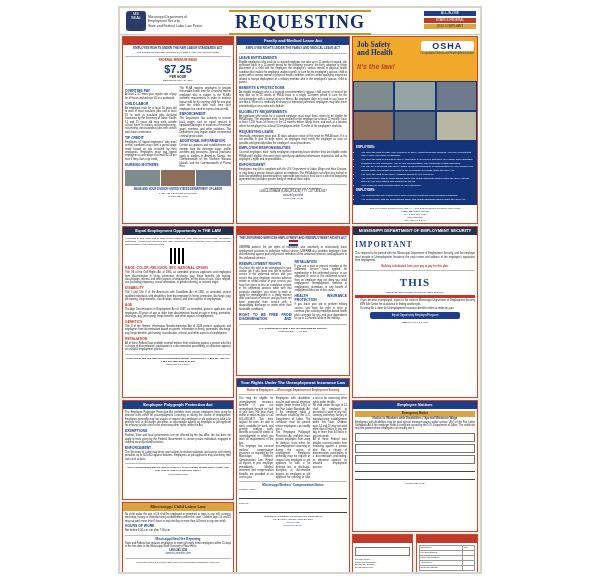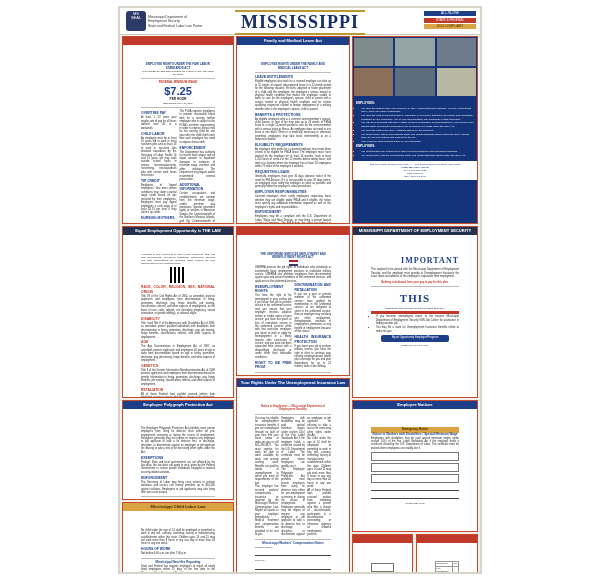--- a/index.html
+++ b/index.html
@@ -15,21 +15,21 @@
   .hdr-right{position:absolute;right:4px;top:3px;width:52px;height:20px;}
   .hdr-right .bar{height:5px;margin-bottom:1.5px;font-size:3.2px;color:#fff;text-align:center;line-height:5px;overflow:hidden;}
   .b1{background:#1d3f8a;}.b2{background:#c0392b;}.b3{background:#d9a441;color:#4a3400 !important;}
   
   .cols{position:absolute;left:0;right:0;top:26px;bottom:0;}
   .panel{position:absolute;background:#fff;border:1.2px solid #c9492b;box-sizing:border-box;overflow:hidden;}
   .pt{font-size:4.1px;font-weight:bold;color:#fff;background:#1d3f8a;padding:1.5px 2px;text-align:center;line-height:1.15;}
   .pt.red{background:#c0392b;}
   .pt.dark{background:#23314f;}
   .pt.gold{background:#d9a441;color:#3a2c00;}
-  .pb{padding:18px;font-size:2.6px;line-height:1.32;color:#222;text-align:justify;}
+  .pb{padding:2px;font-size:2.6px;line-height:1.32;color:#222;text-align:justify;}
   .ctr{text-align:center;}
   .red{color:#c0392b;}
   .blue{color:#1d3f8a;}
   .h2{font-size:3.4px;font-weight:bold;color:#1d3f8a;margin:1.5px 0 0.5px;}
   .h2r{font-size:3.4px;font-weight:bold;color:#c0392b;margin:1.5px 0 0.5px;}
   .twocol{column-count:2;column-gap:3px;}
   .threecol{column-count:3;column-gap:2.5px;}
   ul{margin:1px 0 1px 5px;padding:0;}
   li{margin:0 0 0.5px 0;}
   hr.sep{border:0;border-top:0.5px solid #bbb;margin:2px 0;}
@@ -41,21 +41,21 @@
   .osha-logo{position:absolute;right:3px;top:4px;text-align:center;}
   .osha-logo .w{background:#fff;color:#13337a;font-weight:bold;font-size:9px;padding:0 3px;border-radius:2px;letter-spacing:1px;}
   .osha-logo .s{font-size:2.6px;color:#13337a;display:block;margin-top:1px;}
   .osha-photos{display:flex;flex-wrap:wrap;height:60px;}
   .ph{width:33.33%;height:30px;box-sizing:border-box;border:0.5px solid #13337a;}
   .osha-body{padding:3px;font-size:2.5px;line-height:1.35;}
   .osha-body .oh{font-weight:bold;font-size:2.9px;margin-top:2px;}
   .osha-foot{background:#fff;color:#13337a;font-size:2.5px;padding:2px;text-align:center;}
   
   .mdes-ttl{font-family:"Liberation Serif",serif;font-weight:bold;font-size:11px;color:#1d3f8a;text-align:center;letter-spacing:1px;margin:4px 0 2px;}
-  .imp{font-family:"Liberation Serif",serif;font-weight:bold;font-size:8px;color:#1d3f8a;text-align:right;letter-spacing:1px;margin:3px 0 2px;}
+  .imp{font-family:"Liberation Serif",serif;font-weight:bold;font-size:8px;color:#1d3f8a;text-align:left;letter-spacing:1px;margin:3px 0 2px;}
   .btn{display:block;margin:2px auto;background:#1d3f8a;color:#fff;font-size:2.8px;text-align:center;padding:1.5px 3px;border-radius:2px;width:70%;}
   .field{border-bottom:0.6px solid #444;height:4.5px;margin:2.5px 0;}
   .boxline{border:0.6px solid #777;height:7px;margin:2px 0;}
   .flag{display:inline-block;width:9px;height:6px;background:linear-gradient(#b22234 0 33%,#fff 33% 66%,#3c3b6e 66% 100%);vertical-align:middle;margin:0 1px;}
   .stripe{height:3px;background:#c0392b;margin:1px 0;}
   .img-ph{background:#9aa5b1;}
   .img-ph.a{background:#7f8c8d;}
   .img-ph.b{background:#95a5a6;}
   .img-ph.c{background:#6d7b8d;}
   .img-ph.d{background:#8d6e5a;}
@@ -78,21 +78,21 @@
 
 <div class="poster">
   <div class="sheet">
 
     <div class="hdr">
       <div class="seal">MS<br>SEAL</div>
       <div class="hdr-sub">
         <div>Mississippi Department of Employment Security</div>
         <div>State and Federal Labor Law Poster</div>
       </div>
-      <div class="title"><span>MISSISSIPPI</span></div>
+      <div class="title"><span>REQUESTING</span></div>
       <div class="hdr-right">
         <div class="bar b1">ALL-IN-ONE</div>
         <div class="bar b2">STATE &amp; FEDERAL</div>
         <div class="bar b3">2024 COMPLIANT</div>
       </div>
     </div>
 
     <div class="cols">
 
       <div class="panel" style="left:2px;top:2px;width:112px;height:188px;">
@@ -247,20 +247,31 @@
           <div class="tiny"><span>Policy No.:</span></div>
           <div class="field"></div>
           <div class="ctr tiny">MISSISSIPPI WORKERS' COMPENSATION COMMISSION</div>
           <div class="ctr tiny">P.O. Box 5300, Jackson, MS 39296-5300</div>
           <div class="ctr tiny">601-987-4200</div>
           <div class="ctr tiny blue">www.mwcc.ms.gov</div>
         </div>
       </div>
 
       <div class="osha" style="left:232px;top:2px;width:126px;height:188px;">
+        <div class="osha-top">
+          <div class="osha-ttl">
+            <span>Job Safety</span><br>
+            <span>and Health</span>
+          </div>
+          <div class="osha-ital">It's the law!</div>
+          <div class="osha-logo">
+            <div class="w">OSHA</div>
+            <span class="s">Occupational Safety and Health Administration</span>
+          </div>
+        </div>
         <div class="osha-photos">
           <div class="ph img-ph a"></div>
           <div class="ph img-ph b"></div>
           <div class="ph img-ph c"></div>
           <div class="ph img-ph d"></div>
           <div class="ph img-ph e"></div>
           <div class="ph img-ph f"></div>
         </div>
         <div class="osha-body">
           <div class="oh">EMPLOYEES:</div>

